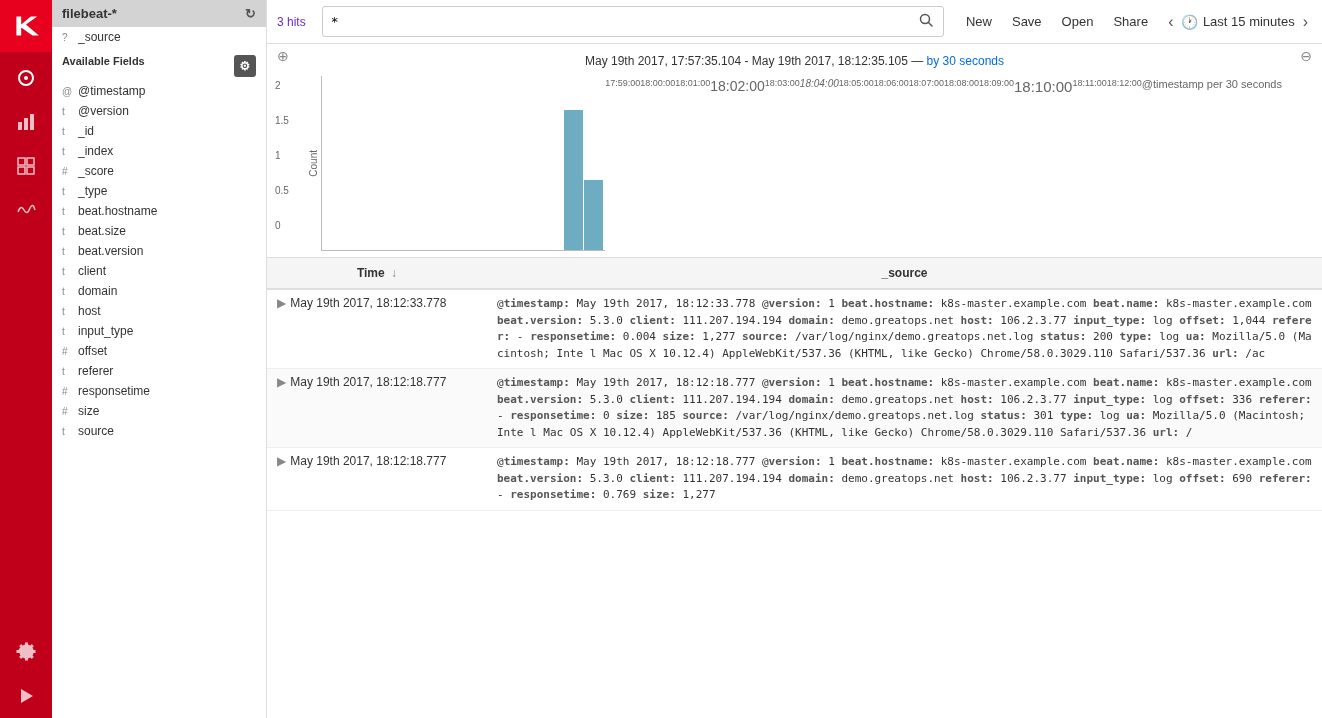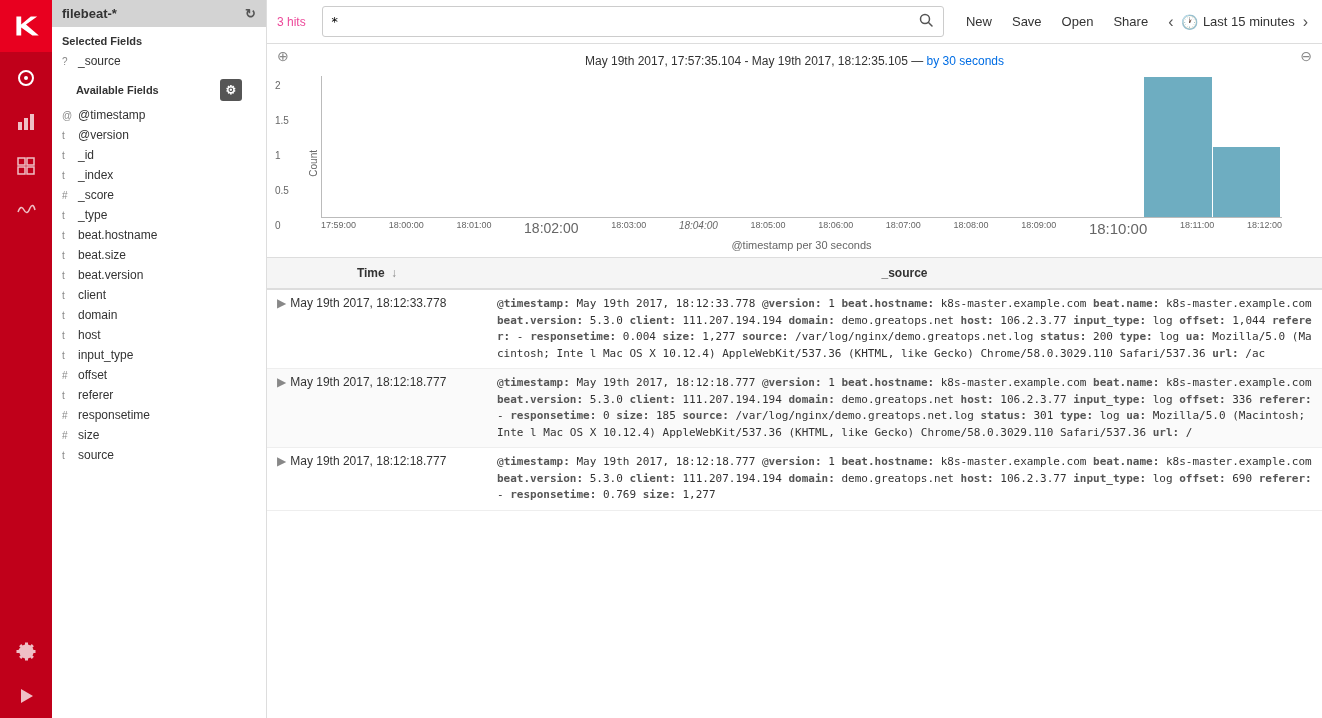--- a/index.html
+++ b/index.html
@@ -79,26 +79,26 @@
       color: #333;
     }
     .field-type {
       font-size: 10px;
       color: #888;
       width: 10px;
       flex-shrink: 0;
     }
     .field-name { color: #333; }
     .available-header {
-      padding: 8px 24px 4px;
+      padding: 8px 10px 4px;
       font-size: 11px;
       font-weight: 700;
       color: #333;
       display: flex;
-      align-items: center;
+      align-items: flex-start;
     }
     .available-header .gear-btn {
       margin-left: auto;
       background: #555;
       border-radius: 3px;
       width: 22px;
       height: 22px;
       display: flex;
       align-items: center;
       justify-content: center;
@@ -119,21 +119,21 @@
     .toolbar {
       background: #fff;
       border-bottom: 1px solid #ddd;
       padding: 6px 10px;
       display: flex;
       align-items: center;
       gap: 10px;
     }
     .hits-count {
       font-size: 12px;
-      color: #ec4899;
+      color: #6d28d9;
       white-space: nowrap;
     }
     .search-bar {
       flex: 1;
       display: flex;
       align-items: center;
       border: 1px solid #ccc;
       border-radius: 3px;
       background: #fff;
       padding: 4px 8px;
@@ -313,21 +313,20 @@
       </svg>
   </div>
 </div>
 
 <div class="field-panel">
   <div class="index-header">
     <span>filebeat-*</span>
     <span class="refresh-btn">↻</span>
   </div>
 
-  <div class="section-title">Selected Fields</div>
   <div class="field-item">
     <span class="field-type">?</span>
     <span class="field-name">_source</span>
   </div>
 
   <div class="available-header">
     <span>Available Fields</span>
     <div class="gear-btn">⚙</div>
   </div>
 
@@ -450,21 +449,21 @@
         <span class="y-label">1.5</span>
         <span class="y-label">1</span>
         <span class="y-label">0.5</span>
         <span class="y-label">0</span>
       </div>
 
       <div style="width:16px; display:flex; align-items:center; justify-content:center;">
         <span style="writing-mode:vertical-rl; transform:rotate(180deg); font-size:10px; color:#666;">Count</span>
       </div>
 
-      <div style="flex:1; display:flex; flex-direction:column;">
+      <div style="flex:1; display:flex; flex-direction:row;">
         <div id="bars-container" style="flex:1; display:flex; align-items:flex-end; border-left:1px solid #bbb; border-bottom:1px solid #bbb; gap:1px; padding:0 2px;">
         <div style="flex: 1 1 0%; height: 0px; background: rgb(110, 173, 193); min-width: 2px;"></div>
             <div style="flex: 1 1 0%; height: 0px; background: rgb(110, 173, 193); min-width: 2px;"></div>
             <div style="flex: 1 1 0%; height: 0px; background: rgb(110, 173, 193); min-width: 2px;"></div>
             <div style="flex: 1 1 0%; height: 0px; background: rgb(110, 173, 193); min-width: 2px;"></div>
             <div style="flex: 1 1 0%; height: 0px; background: rgb(110, 173, 193); min-width: 2px;"></div>
             <div style="flex: 1 1 0%; height: 0px; background: rgb(110, 173, 193); min-width: 2px;"></div>
             <div style="flex: 1 1 0%; height: 0px; background: rgb(110, 173, 193); min-width: 2px;"></div>
             <div style="flex: 1 1 0%; height: 0px; background: rgb(110, 173, 193); min-width: 2px;"></div>
             <div style="flex: 1 1 0%; height: 0px; background: rgb(110, 173, 193); min-width: 2px;"></div>

